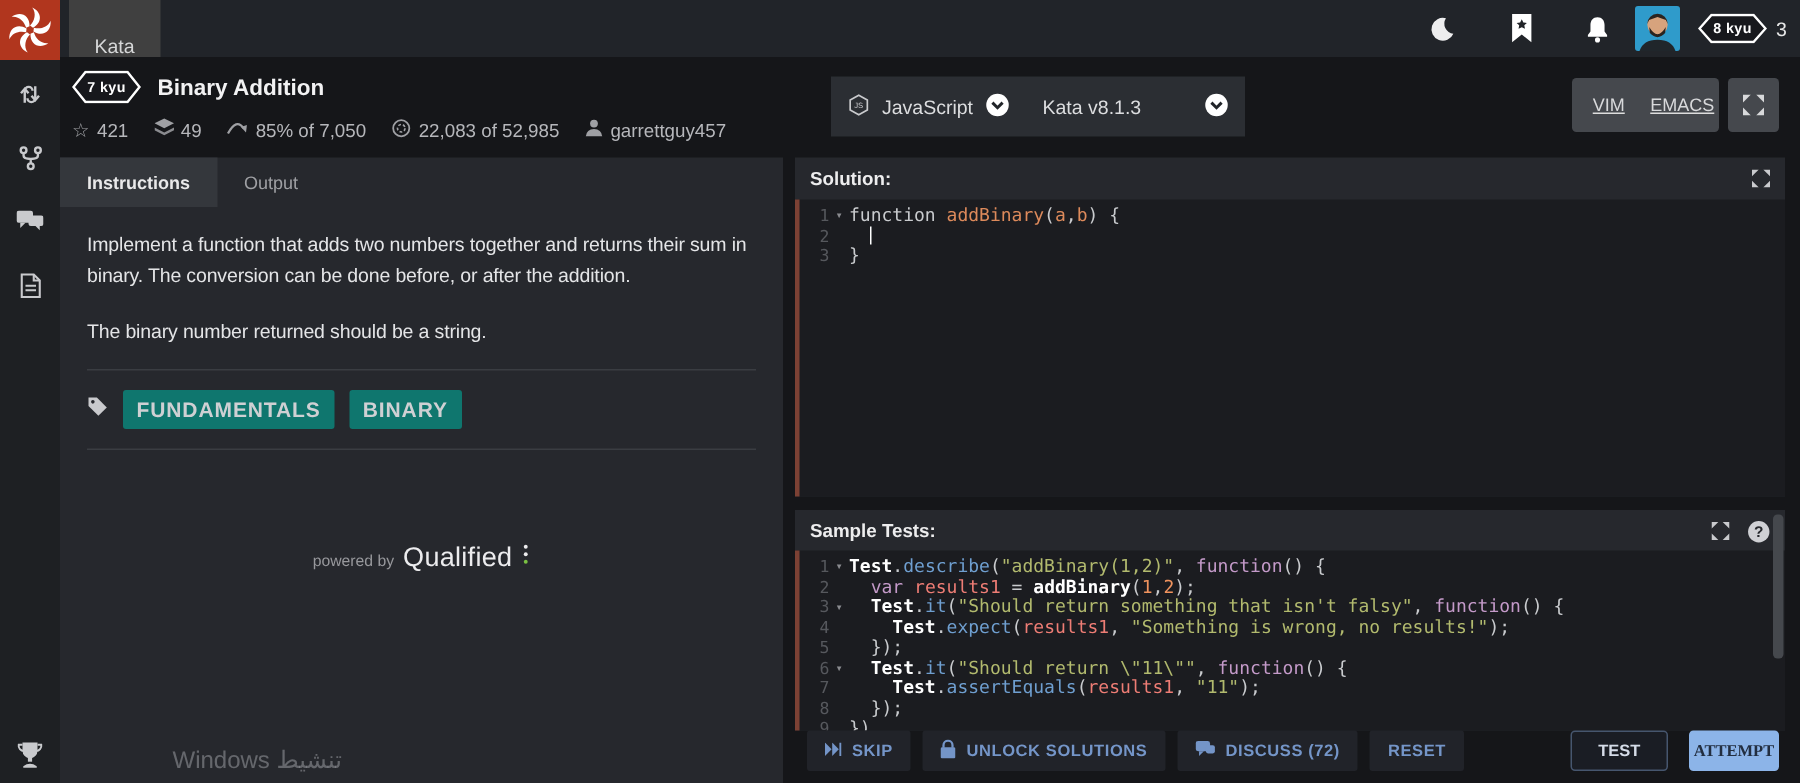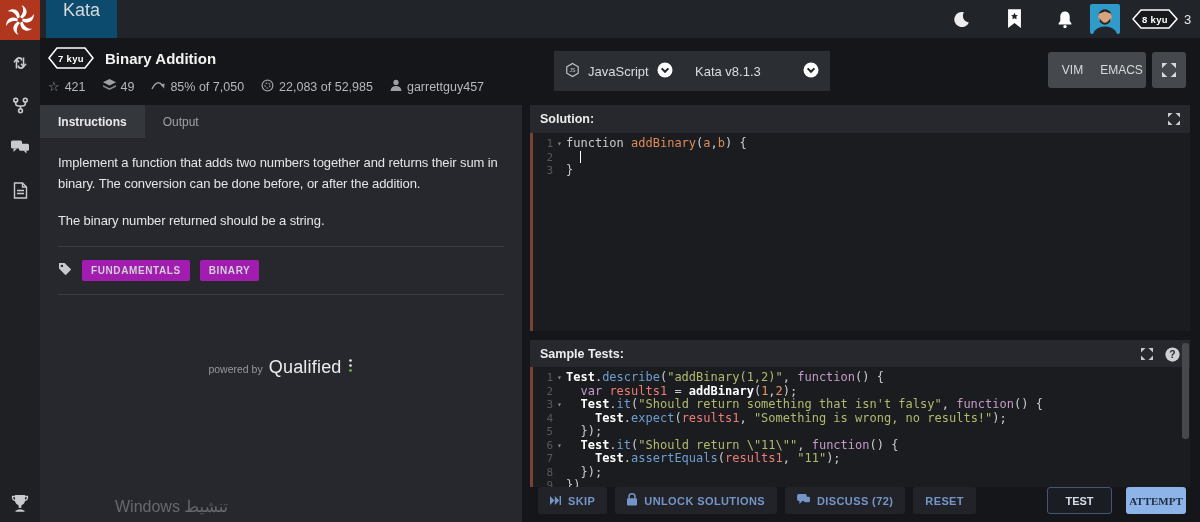--- a/index.html
+++ b/index.html
@@ -8,22 +8,22 @@
          background:#151619; font-family:"Liberation Sans",sans-serif; color:#ddd; }
 
   
   .sidebar { position:absolute; left:0; top:0; width:40px; height:522px; background:#1e2023; }
   .logo { position:absolute; left:0; top:0; width:40px; height:40px; cursor:pointer; }
   .side-icon { position:absolute; left:0; width:40px; height:30px; display:flex;
                align-items:center; justify-content:center; cursor:pointer; }
 
   
   .topbar { position:absolute; left:40px; top:0; width:1160px; height:38px; background:#212429; }
-  .kata-tab { position:absolute; left:6px; top:0; height:38px; padding:0 17px; background:#0c4a6e;
-              display:flex; align-items:flex-start; font-size:18px; color:#d6d7d8; cursor:pointer; }
+  .kata-tab { position:absolute; left:6px; top:0; height:38px; padding:0 17px; background:#404040;
+              display:flex; align-items:flex-end; font-size:13px; color:#d6d7d8; cursor:pointer; }
   .tb-ic { position:absolute; top:0; height:38px; display:flex; align-items:center; justify-content:flex-end; cursor:pointer; }
   .avatar { position:absolute; left:1050px; top:4px; width:30px; height:30px; border-radius:2px; overflow:hidden; cursor:pointer; }
   .hex-badge { position:relative; display:inline-block; }
   .hex-badge span { position:absolute; left:0; top:0; width:100%; height:100%; display:flex;
                     align-items:center; justify-content:center; font-size:9.5px; font-weight:bold; color:#fff; letter-spacing:.3px; }
   .notif-count { position:absolute; left:1144px; top:0; height:38px; display:flex; align-items:center;
                  font-size:13px; color:#e8e8e8; }
 
   
   .kata-title-row { position:absolute; left:48px; top:47px; display:flex; align-items:center; gap:11px; }
@@ -35,35 +35,35 @@
 
   
   .instr-panel { position:absolute; left:40px; top:105px; width:482px; height:417px; background:#26282d; }
   .tabs { display:flex; height:33px; }
   .tab { padding:0 18px; display:flex; align-items:center; font-size:12px; color:#9fa0a4; cursor:pointer; }
   .tab.active { background:#34373c; color:#e9e9ea; font-weight:bold; }
   .instr-body { padding:15px 18px 0 18px; font-size:13px; line-height:1.6; color:#e4e5e7; letter-spacing:-0.1px; }
   .instr-body p + p { margin-top:16px; }
   .divider { border-top:1px solid #3a3d42; margin:15px 18px 0 18px; }
   .tags-row { display:flex; align-items:center; gap:10px; padding:13px 18px; }
-  .chip { background:#a21caf; padding:5px 9px; font-size:10px; font-weight:bold; letter-spacing:.6px;
+  .chip { background:#0f766e; padding:5px 9px; font-size:14px; font-weight:bold; letter-spacing:.6px;
           color:#cfd0d3; border-radius:2px; cursor:pointer; }
   .powered { margin-top:24px; display:flex; align-items:baseline; justify-content:center; gap:6px; color:#97989c; }
   .powered .pb { font-size:10.5px;margin-top:44px; }
   .powered .qual { font-size:18px; color:#ececee; cursor:pointer; letter-spacing:.2px; }
   .watermark { position:absolute; left:115px; top:497px; font-size:16px; color:rgba(205,207,212,.38); }
 
   
   .dd { position:absolute; top:51px; height:40px; background:#2b2e33; display:flex; align-items:center;
         padding:0 11px; gap:8px; font-size:13px; color:#dcdddf; cursor:pointer; }
   .dd .caret { margin-left:auto; }
   .dd-js { left:538px; width:130px;margin-left:16px; }
   .dd-node { left:684px; width:146px; }
   .vim-group { position:absolute; left:1048px; top:52px; width:98px; height:36px; background:#45484d;
-               border-radius:3px; display:flex; align-items:center; }
+               border-radius:3px; display:flex; align-items:center;text-decoration:underline; }
   .vim-group span { flex:1; text-align:center; font-size:12px; color:#d8d9db; cursor:pointer; }
   .fs-btn { position:absolute; left:1152px; top:52px; width:34px; height:36px; background:#45484d;
             border-radius:3px; display:flex; align-items:center; justify-content:center; cursor:pointer; }
 
   
   .code-panel { position:absolute; left:530px; width:660px; background:#26282d; }
   .sol-panel   { top:105px; height:226px; }
   .tests-panel { top:340px; height:147px; }
   .panel-head { height:28px; display:flex; align-items:center; padding:0 10px; gap:12px;
                 font-size:12.5px; font-weight:bold; color:#ededee; }

